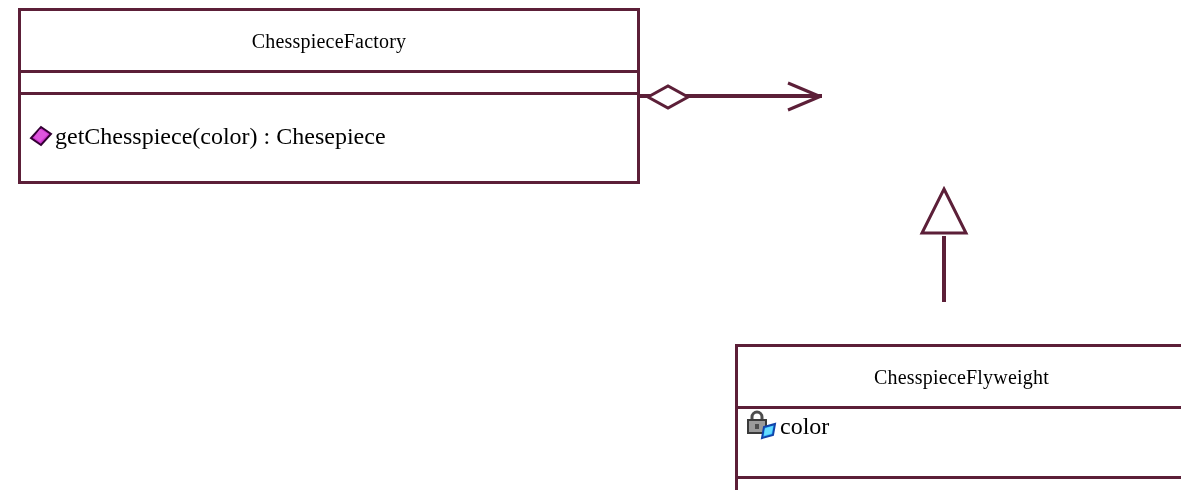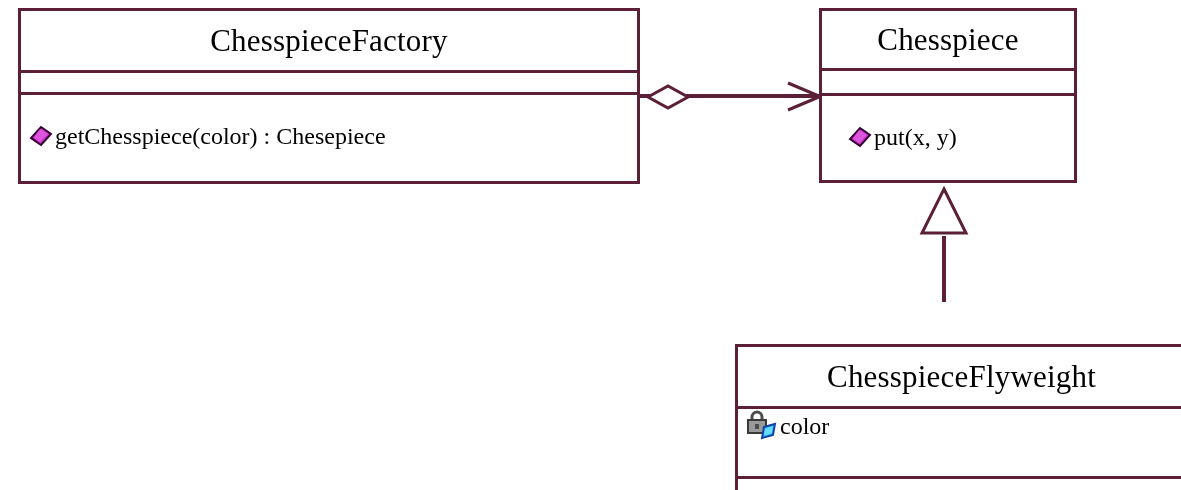--- a/index.html
+++ b/index.html
@@ -24,21 +24,21 @@
   }
   .class-name-row {
     box-sizing: border-box;
     display: flex;
     align-items: center;
     justify-content: center;
     border-bottom: 3px solid #5c1f38;
     width: 100%;
   }
   .class-name-text {
-    font-size: 31px;
+    font-size: 20px;
     line-height: 1;
     color: #000000;
     white-space: nowrap;
     letter-spacing: 0.2px;
   }
   .class-compartment {
     box-sizing: border-box;
     width: 100%;
     display: flex;
     align-items: center;
@@ -110,37 +110,20 @@
           <svg width="28" height="28" viewBox="0 0 28 28">
             <polygon points="14,5 24,12 14,23 4,16" fill="#cc33cc" stroke="#330033" stroke-width="2"></polygon>
             <polygon points="13,7 21,12 13,20 7,15.5" fill="#dd55dd" stroke="none"></polygon>
           </svg>
         </span>
         <span class="member-text">getChesspiece(color) : Chesepiece</span>
       </div>
     </div>
   </div>
 
-  <div class="uml-class" style="left:819px; top:8px; width:258px; height:175px;">
-    <div class="class-name-row" style="height:60px;">
-      <span class="class-name-text">Chesspiece</span>
-    </div>
-    <div class="class-compartment compartment-divider" style="height:25px;"></div>
-    <div class="class-compartment" style="height:81px;">
-      <div class="member-row" style="padding-left:18px;">
-        <span class="icon-wrap">
-          <svg width="28" height="28" viewBox="0 0 28 28">
-            <polygon points="14,5 24,12 14,23 4,16" fill="#cc33cc" stroke="#330033" stroke-width="2"></polygon>
-            <polygon points="13,7 21,12 13,20 7,15.5" fill="#dd55dd" stroke="none"></polygon>
-          </svg>
-        </span>
-        <span class="member-text">put(x, y)</span>
-      </div>
-    </div>
-  </div>
 
   <div class="uml-class" style="left:735px; top:300px; width:453px; height:178px;margin-top:44px;">
     <div class="class-name-row" style="height:62px;">
       <span class="class-name-text">ChesspieceFlyweight</span>
     </div>
     <div class="class-compartment compartment-divider" style="height:70px; align-items:flex-start; ">
       <div class="member-row">
         <span class="icon-wrap">
           <svg width="36" height="34" viewBox="0 0 36 34">
 

